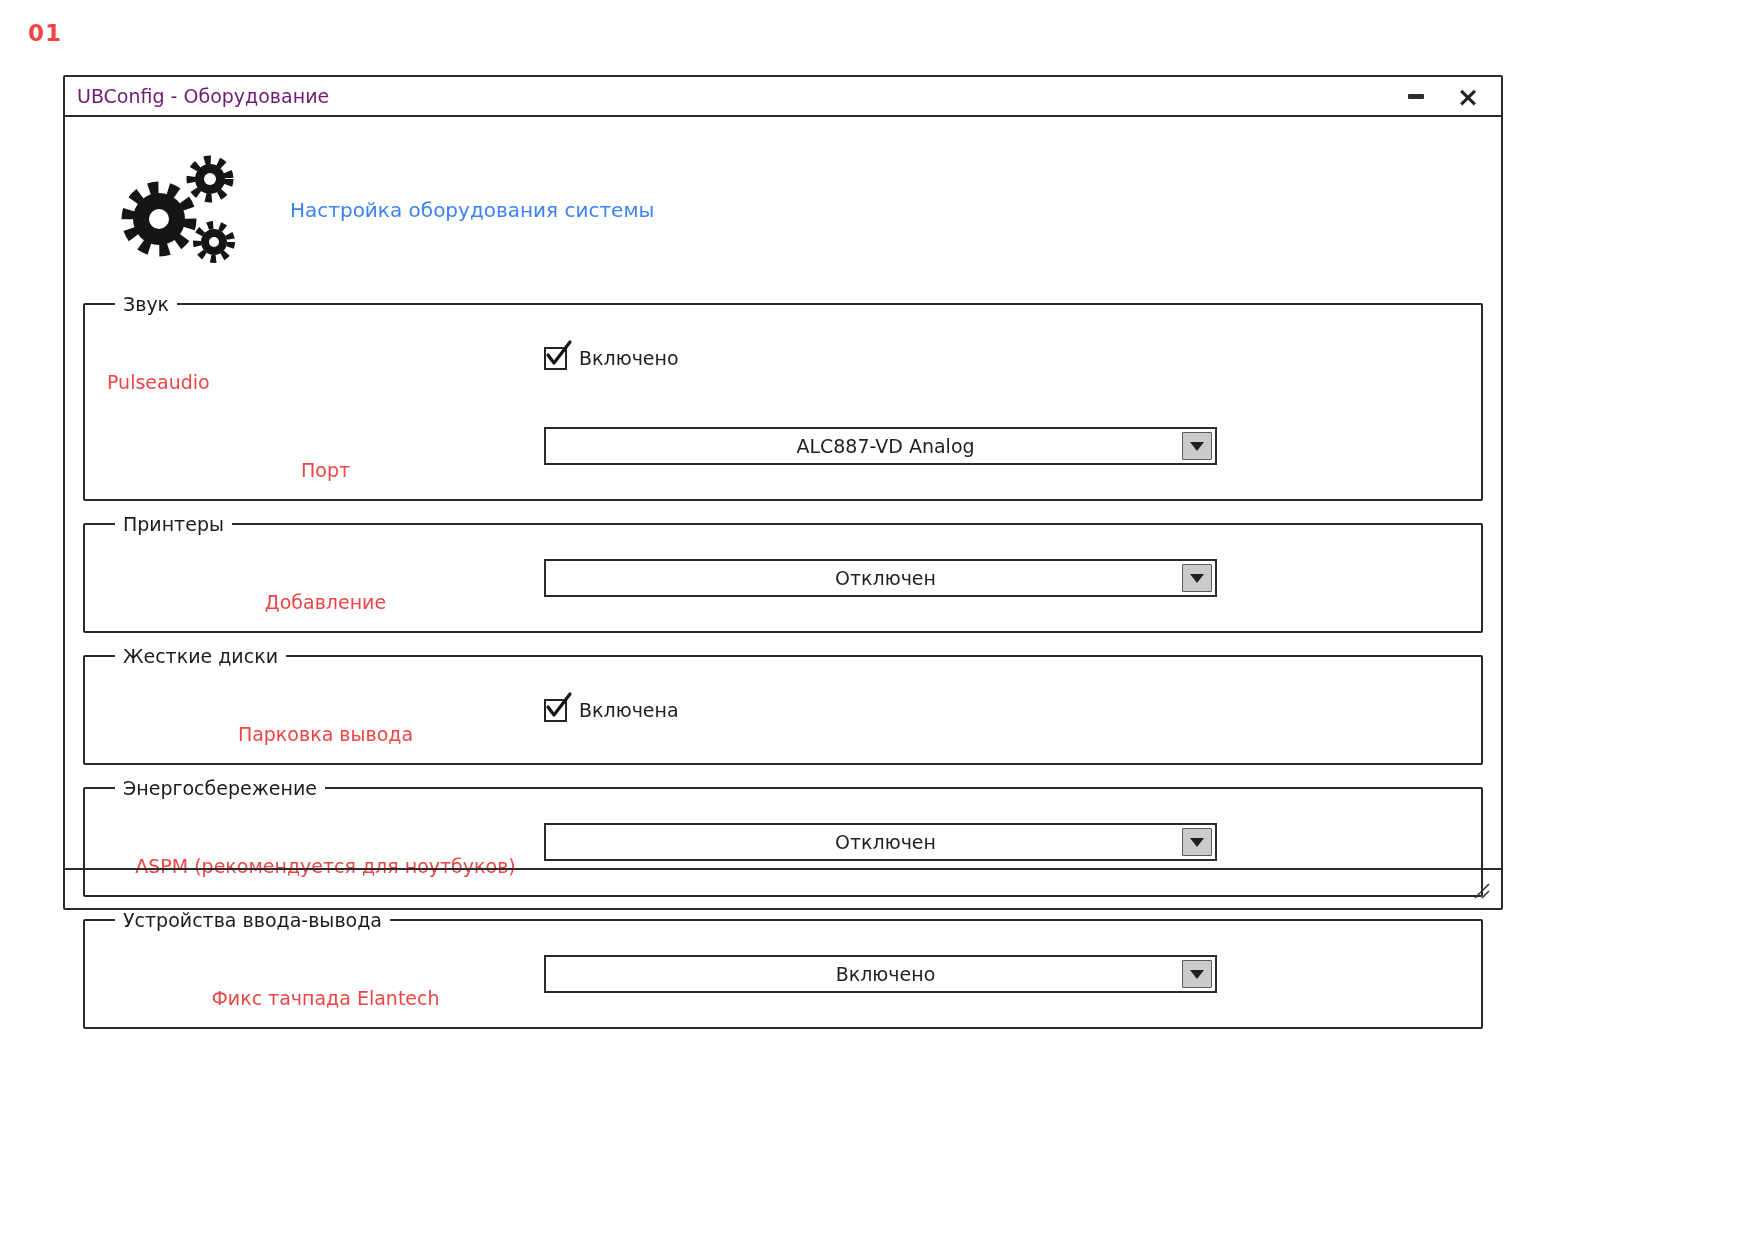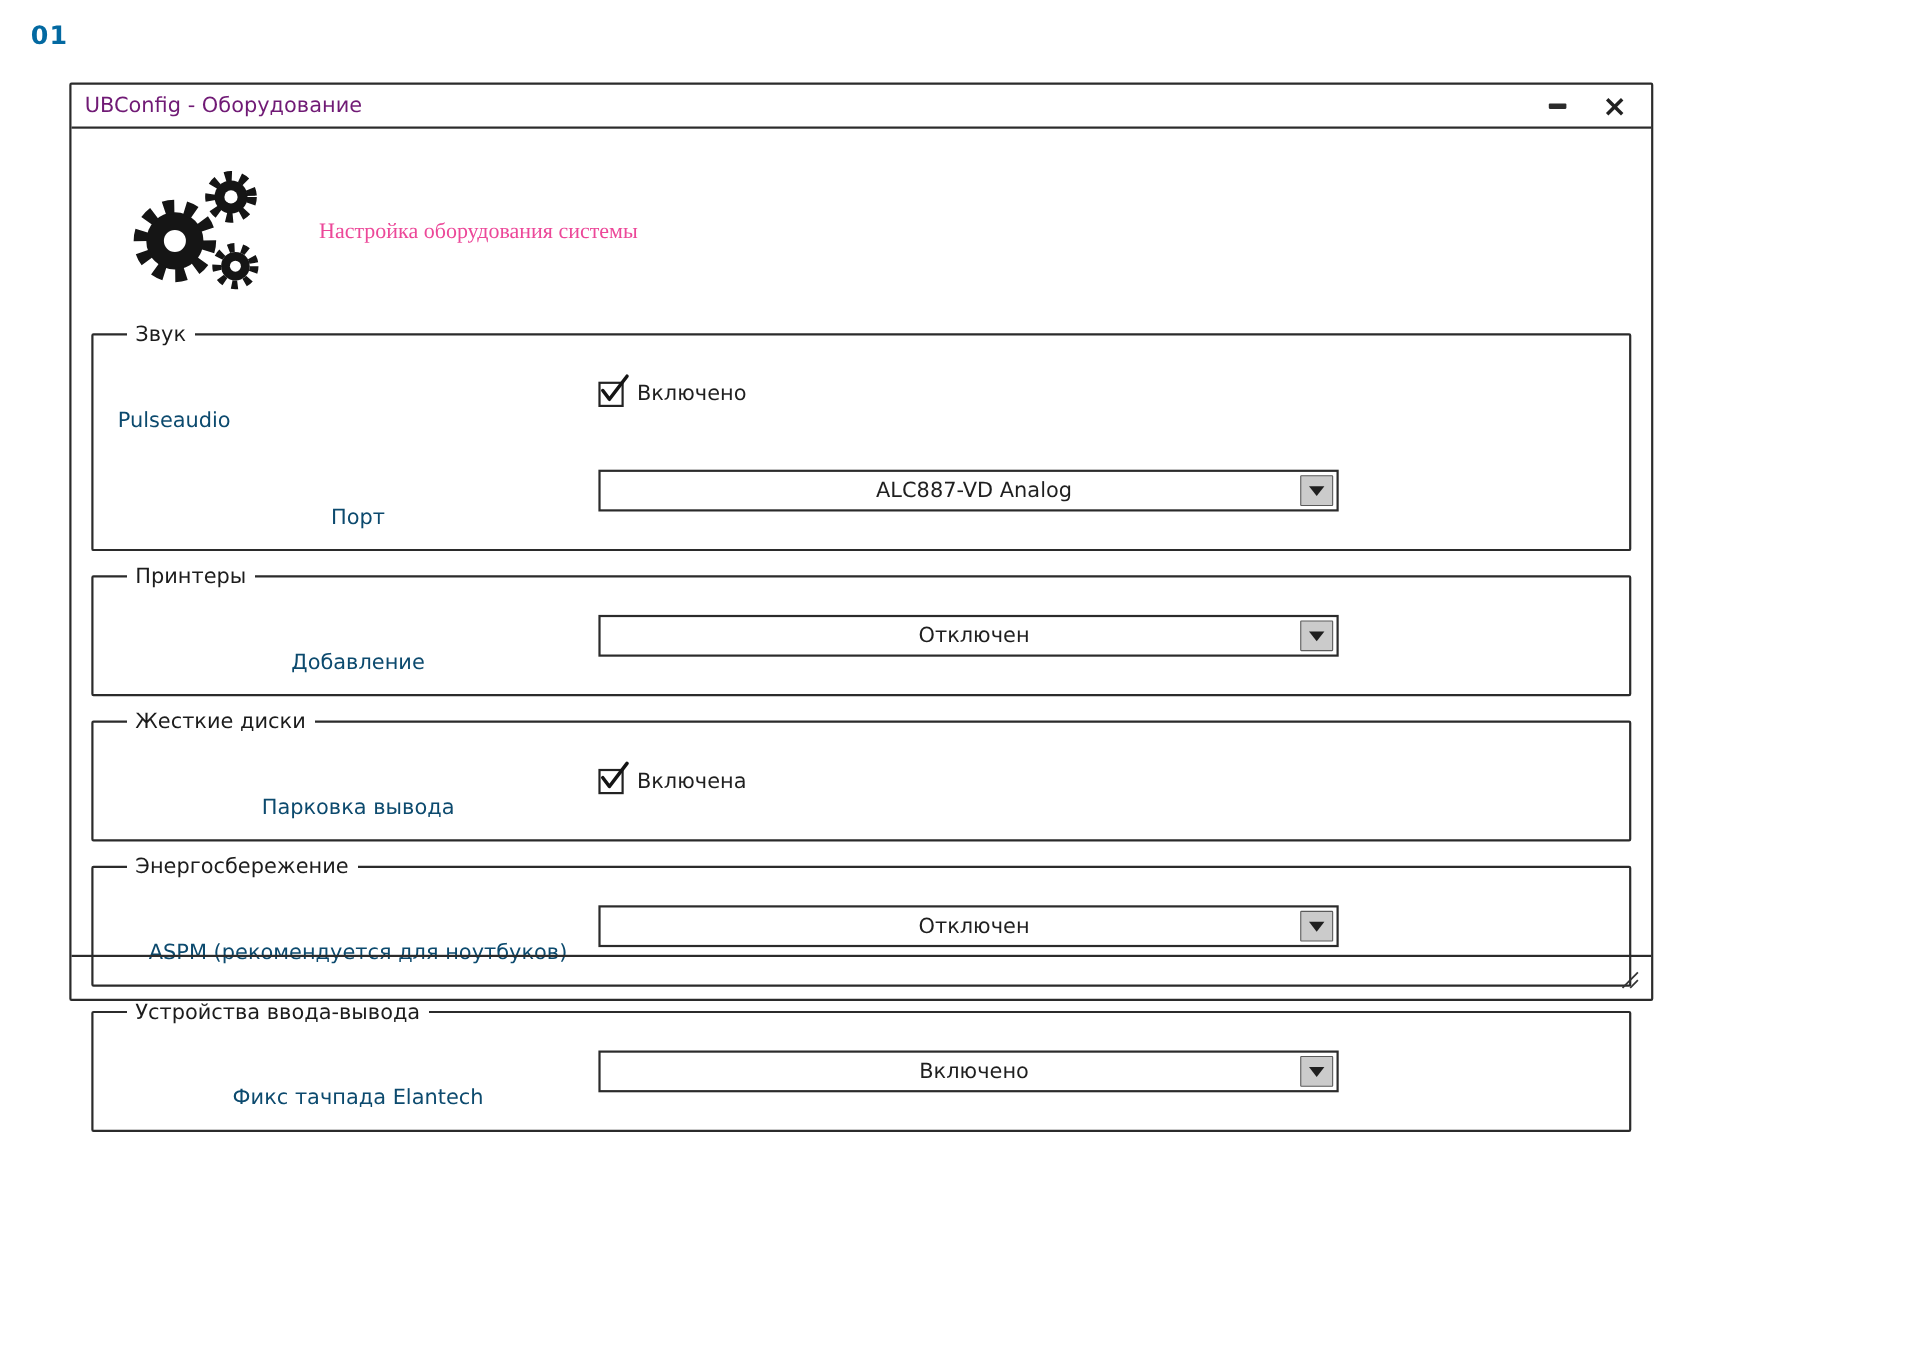--- a/index.html
+++ b/index.html
@@ -6,21 +6,21 @@
   html, body {
     width: 1753px; height: 1240px;
     background: #ffffff;
     font-family: "DejaVu Sans", "Liberation Sans", sans-serif;
     color: #1f1f1f;
     overflow: hidden;
     position: relative;
   }
   .page-label {
     position: absolute; left: 28px; top: 20px;
-    font-size: 23px; font-weight: 700; color: #0369a1;
+    font-size: 23px; font-weight: 700; color: #ef4444;
     letter-spacing: 1px;
   }
   .window {
     position: absolute; left: 63px; top: 75px;
     width: 1440px; height: 835px;
     border: 2px solid #2b2b2b;
     border-radius: 2px;
     background: #ffffff;
   }
   .titlebar {
@@ -36,36 +36,36 @@
   }
   .win-btn.minimize { margin-right: 22px; }
   .min-bar { width: 16px; height: 5px; background: #2b2b2b; border-radius: 1px; }
   .close-glyph { font-size: 27px; font-weight: 700; line-height: 1; color: #222; }
   .content { padding: 0 18px; }
   .hdr {
     display: flex; align-items: center;
     margin: 32px 0 22px 0;
   }
   .gears { margin-left: 30px; flex: none; }
-  .hdr-text { margin-left: 45px; font-size: 20px; color: #ec4899; font-family: Liberation Serif, serif; }
+  .hdr-text { margin-left: 45px; font-size: 20px; color: #3b82f6; }
   fieldset.group {
     border: 2px solid #2b2b2b;
     border-radius: 2px;
     margin-bottom: 12px;
     padding: 8px 0 16px 22px;
   }
   fieldset.group legend {
     font-size: 19px;
     padding: 0 8px;
     margin-left: 8px;
     color: #1c1c1c;
   }
   .row { display: flex; align-items: center; margin-bottom: 18px; min-height: 36px; }
   .row:last-child { margin-bottom: 2px; text-align: center; }
-  .row-label { width: 437px; flex: none; font-size: 19px; color: #0c4a6e; margin-top: 48px; }
+  .row-label { width: 437px; flex: none; font-size: 19px; color: #ef4444; margin-top: 48px; }
   .checkbox-wrap { display: flex; align-items: center; }
   .checkbox {
     position: relative;
     width: 23px; height: 23px;
     border: 2px solid #232323;
     background: #fff;
     cursor: pointer;
     flex: none;
   }
   .checkbox svg { position: absolute; left: -2px; top: -11px; overflow: visible; }

